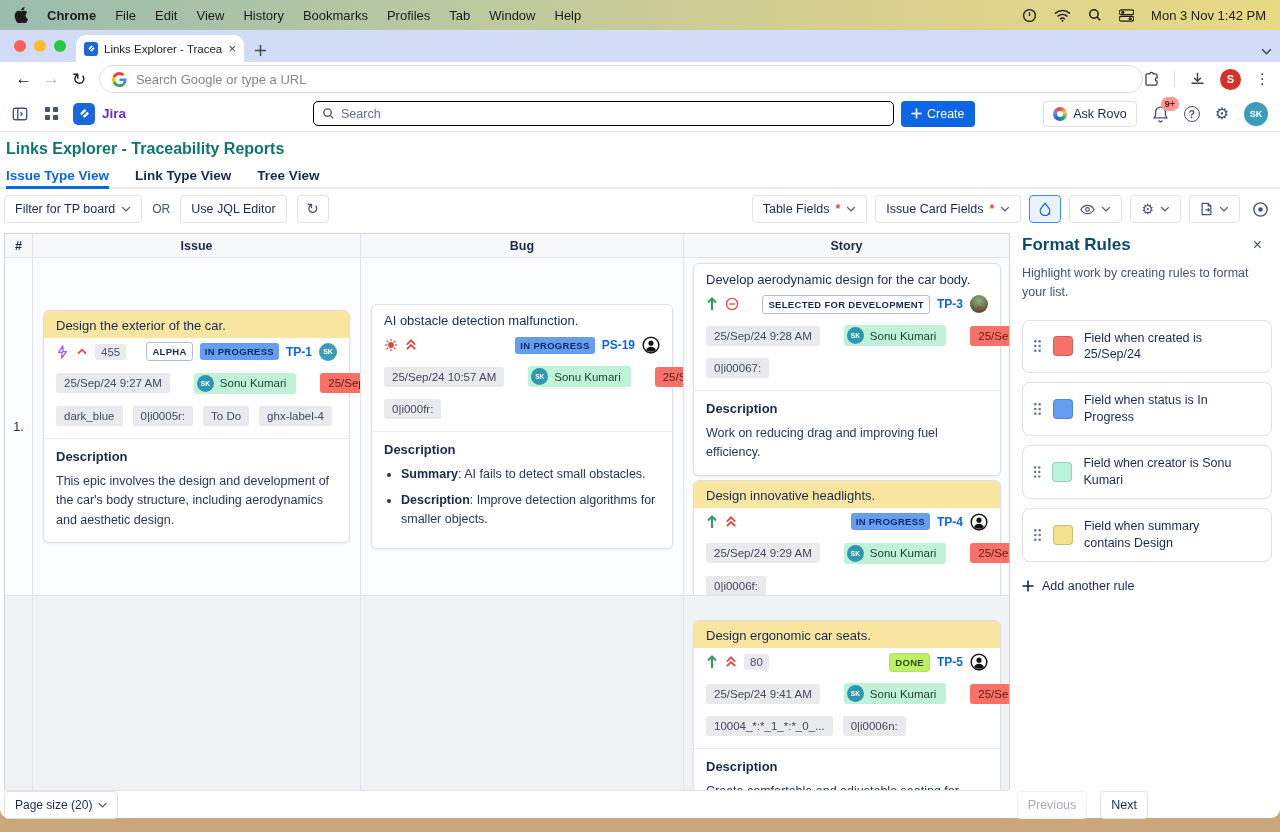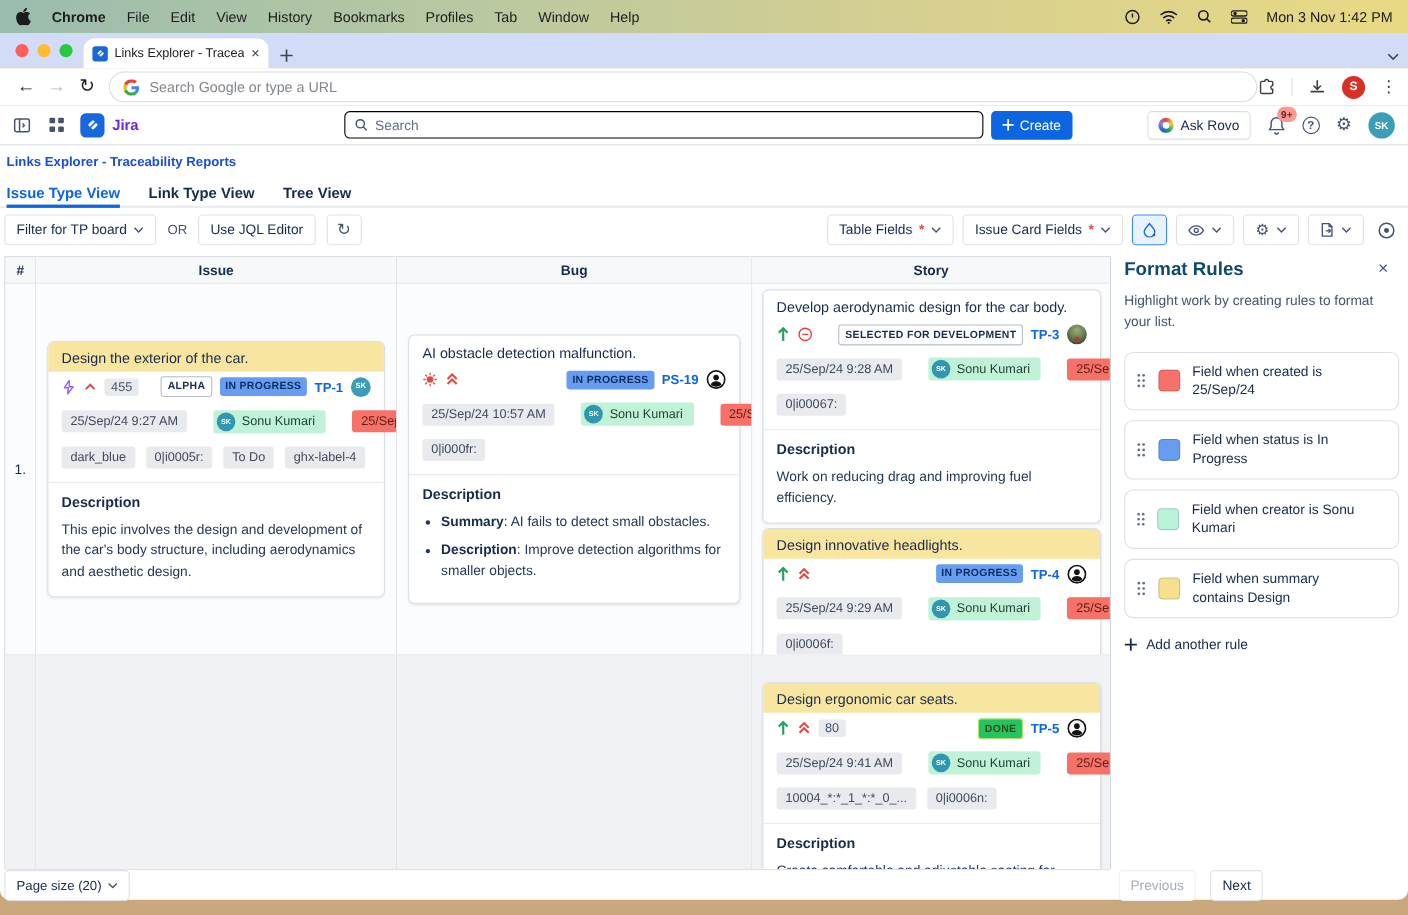--- a/index.html
+++ b/index.html
@@ -84,22 +84,22 @@
     color:#44546F; font-size:10.5px; font-weight:700; display:flex; align-items:center;
     justify-content:center; }
   .gear-glyph { font-size:16px; color:#44546F; line-height:1; }
   .jb-avatar { width:24px; height:24px; border-radius:50%; background:#3C9DB8;
     color:#fff; font-size:9px; font-weight:700; display:flex; align-items:center;
     justify-content:center; }
 
   
   .content { position:absolute; top:132px; left:0; width:1280px; height:686px;
     background:#fff; border-radius:0 0 9px 9px; }
-  .page-title { position:absolute; top:8px; left:6px; font-size:12px; font-weight:700;
-    color:#1d4ed8; }
+  .page-title { position:absolute; top:8px; left:6px; font-size:16px; font-weight:700;
+    color:#0f766e; }
   .view-tabs { position:absolute; top:36px; left:0; width:1280px; height:21px;
     border-bottom:2px solid #EBECF0; display:flex; gap:26px; padding-left:6px; }
   .vtab { font-size:13.5px; font-weight:600; color:#172B4D; padding-bottom:6px; }
   .vtab.active { color:#0C66E4; border-bottom:3px solid #0C66E4; margin-bottom:-2px; }
 
   .filter-row { position:absolute; top:62px; left:4px; width:1268px; height:30px;
     display:flex; align-items:center; gap:10px; }
   .btn { height:28px; border:1px solid #DFE1E6; background:#fff; border-radius:4px;
     font-size:12.5px; font-weight:500; color:#172B4D; display:flex; align-items:center;
     gap:6px; padding:0 10px; font-family:inherit; }
@@ -135,21 +135,21 @@
   .c-title.hl { background:#F8E6A0; margin:-8px -12px 4px; padding:7px 12px 5px;
     border-radius:5px 5px 0 0; }
   .c-meta { display:flex; align-items:center; gap:7px; margin-top:3px; height:20px; }
   .c-meta .spacer { flex:1; }
   .pts { background:#E9EAEE; color:#44546F; font-size:11.5px; padding:2px 6px;
     border-radius:3px; }
   .lz { font-size:9.5px; font-weight:700; padding:3px 5px; border-radius:3px;
     letter-spacing:.3px; white-space:nowrap; }
   .lz-blue { background:#669DF1; color:#0A2C5C; }
   .lz-outline { background:#fff; border:1px solid #B7BDC7; color:#172B4D; }
-  .lz-done { background:#22c55e; border:1px solid #B3DF72; color:#37471F; }
+  .lz-done { background:#bef264; border:1px solid #B3DF72; color:#37471F; }
   .ikey { color:#0C66E4; font-weight:600; font-size:12px; white-space:nowrap; }
   .av18 { width:18px; height:18px; border-radius:50%; flex:none; }
   .av-sk { background:#3C9DB8; color:#fff; font-size:7px; font-weight:700;
     display:flex; align-items:center; justify-content:center; }
   .av-photo { background:radial-gradient(circle at 50% 30%,#9aab77 0%,#6d7d54 45%,#47523a 75%,#32402e 100%);
     position:relative; }
   .av-photo::after { content:""; position:absolute; left:7px; bottom:2px; width:4px;
     height:5px; background:#b0402e; border-radius:2px; }
   .chips { display:flex; align-items:center; gap:24px; margin-top:11px; }
   .chip { font-size:11.5px; padding:4px 8px; border-radius:3px; background:#E9EAEE;

